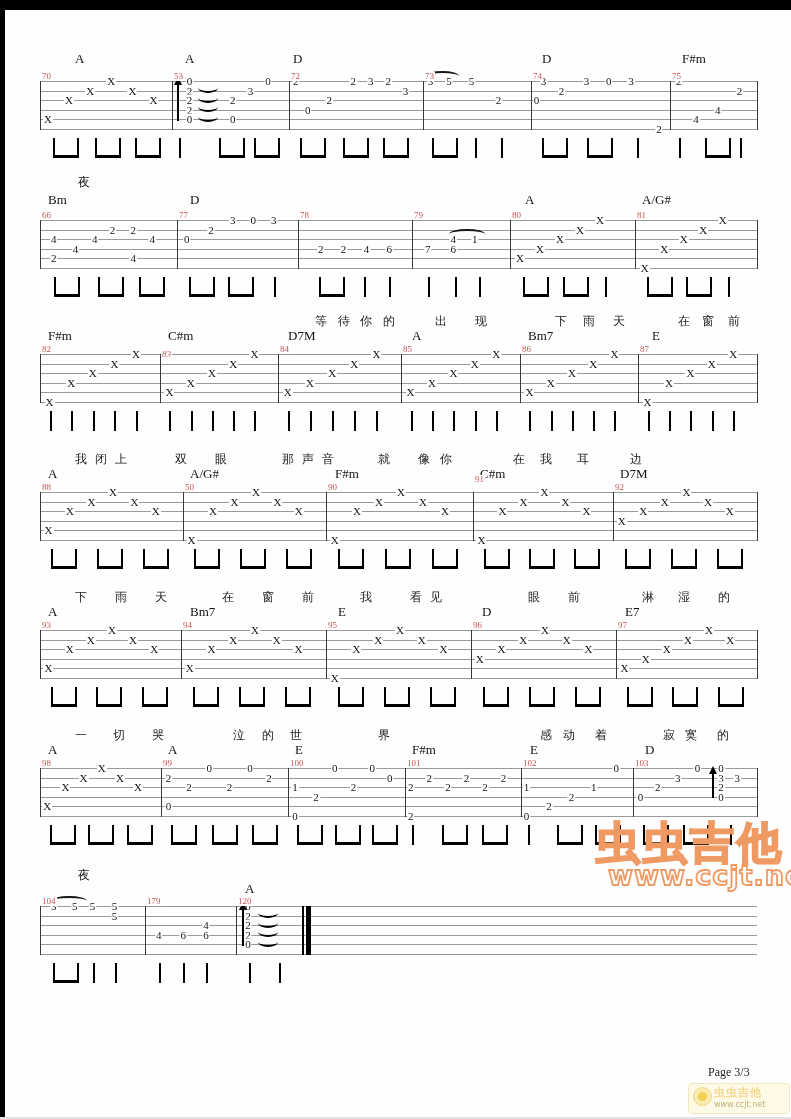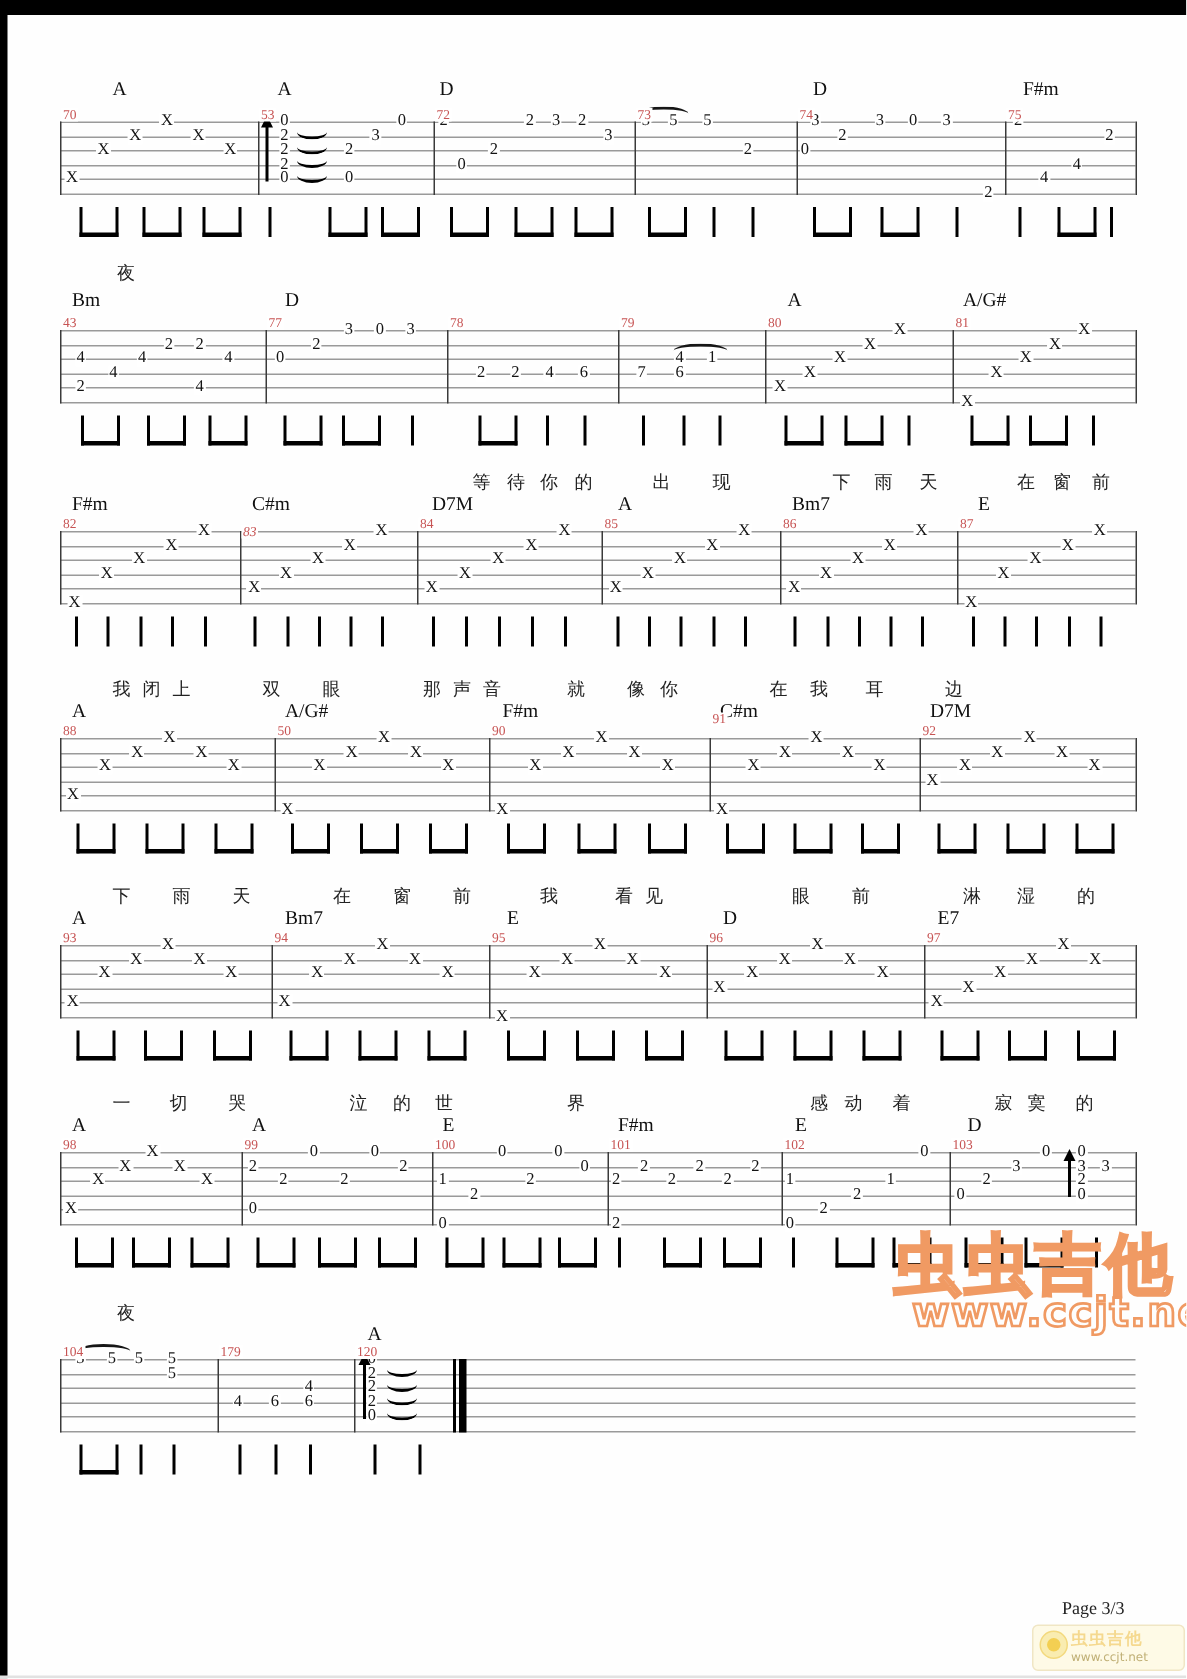--- a/index.html
+++ b/index.html
@@ -147,21 +147,21 @@
       <div class="sline" style="left: 40px; top: 248.5px; width: 717px;"></div>
       <div class="sline" style="left: 40px; top: 258px; width: 717px;"></div>
       <div class="sline" style="left: 40px; top: 267.5px; width: 717px;"></div>
       <div class="mbar" style="left: 757px; top: 220px; height: 48.5px;"></div>
       <div class="chord" style="left: 48px; top: 193px;">Bm</div>
       <div class="chord" style="left: 190px; top: 193px;">D</div>
       <div class="chord" style="left: 525px; top: 193px;">A</div>
       <div class="chord" style="left: 642px; top: 193px;">A/G#</div>
       <div class="lyr" style="left: 78px; top: 176px;">夜</div>
       <div class="mbar" style="left: 40px; top: 220px; height: 48.5px;"></div>
-      <div class="mnum" style="left: 41px; top: 211px;">43</div>
+      <div class="mnum" style="left: 41px; top: 211px;">66</div>
       <div class="note" style="left: 53.7px; top: 239px;">4</div>
       <div class="note" style="left: 53.7px; top: 258px;">2</div>
       <div class="note" style="left: 75.62px; top: 248.5px;">4</div>
       <div class="note" style="left: 94.8px; top: 239px;">4</div>
       <div class="note" style="left: 112.61px; top: 229.5px;">2</div>
       <div class="note" style="left: 133.16px; top: 229.5px;">2</div>
       <div class="note" style="left: 133.16px; top: 258px;">4</div>
       <div class="note" style="left: 152.34px; top: 239px;">4</div>
       <div class="pair" style="left: 53.7px; top: 277px;"></div>
       <div class="pair" style="left: 97.54px; top: 277px;"></div>

